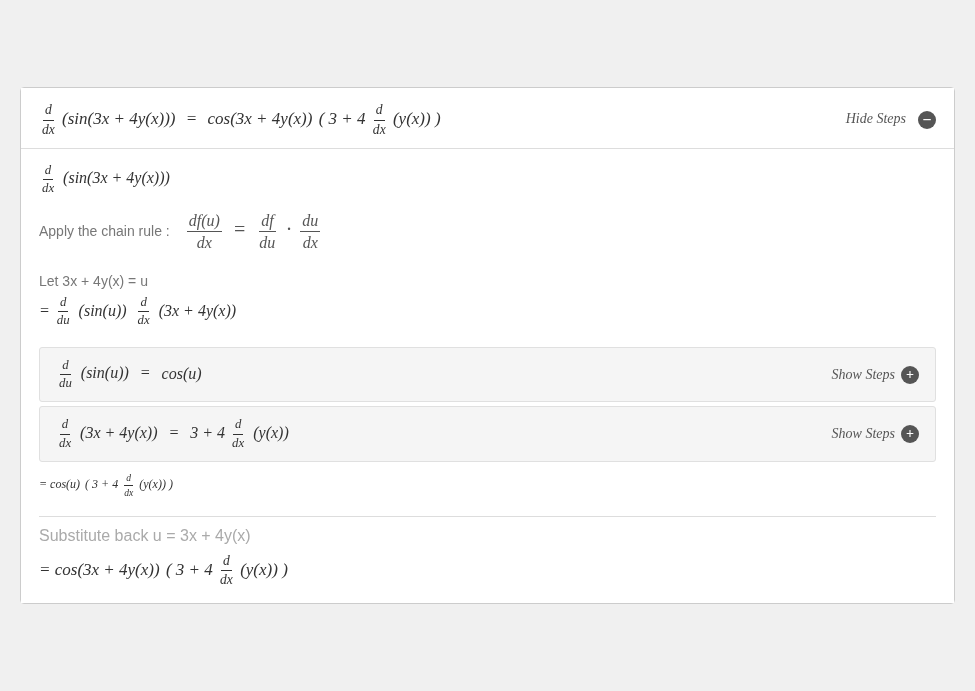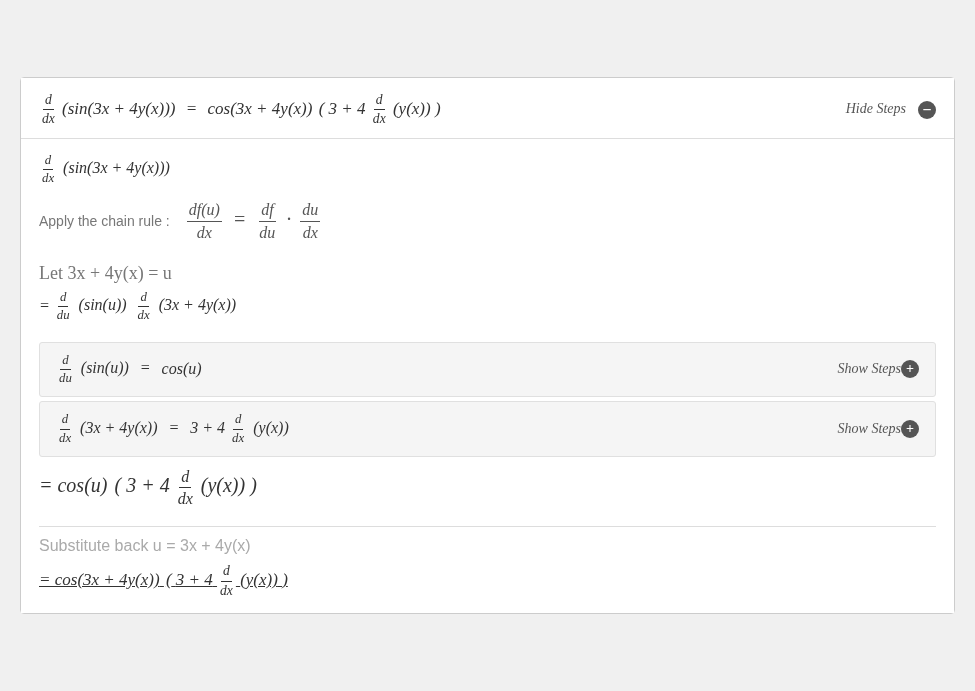--- a/index.html
+++ b/index.html
@@ -71,23 +71,23 @@
     .chain-rule-label {
       font-size: 14px;
       color: #777;
       font-family: Arial, sans-serif;
     }
     .chain-rule-formula {
       font-size: 20px;
       color: #555;
     }
     .let-row {
-      font-size: 18px;
+      font-size: 14px;
       color: #777;
-      font-family: Liberation Serif, serif;
+      font-family: Liberation Sans, sans-serif;
       margin-bottom: 6px;
     }
     .step-line {
       font-size: 16px;
       color: #333;
       margin-bottom: 10px;
     }
     .sub-box {
       background: #f5f5f5;
       border: 1px solid #e0e0e0;
@@ -98,20 +98,21 @@
       justify-content: space-between;
       align-items: center;
     }
     .sub-box-formula {
       font-size: 16px;
       color: #333;
     }
     .show-steps-btn {
       display: flex;
       align-items: center;
+      gap: 6px;
       font-style: italic;
       font-size: 14px;
       color: #555;
       cursor: pointer;
       white-space: nowrap;
     }
     .show-steps-btn .circle-plus {
       width: 18px;
       height: 18px;
       border-radius: 50%;
@@ -119,40 +120,39 @@
       color: #fff;
       display: inline-flex;
       align-items: center;
       justify-content: center;
       font-size: 14px;
       font-style: normal;
       line-height: 1;
       font-weight: bold;
     }
     .result-line {
-      font-size: 20px;
+      font-size: 12px;
       color: #333;
       margin: 12px 0 18px 0;
     }
     .divider {
       border: none;
       border-top: 1px solid #ddd;
       margin: 6px 0 10px 0;
     }
     .substitute-label {
       font-size: 16px;
       color: #aaa;
       font-family: Arial, sans-serif;
       margin-bottom: 8px;
     }
     .final-formula {
       font-size: 17px;
       color: #333;
       margin-top: 6px;
-      text-decoration: underline;
     }
 
     
     .frac {
       display: inline-flex;
       flex-direction: column;
       align-items: center;
       vertical-align: middle;
       font-size: 0.8em;
       margin: 0 1px;

